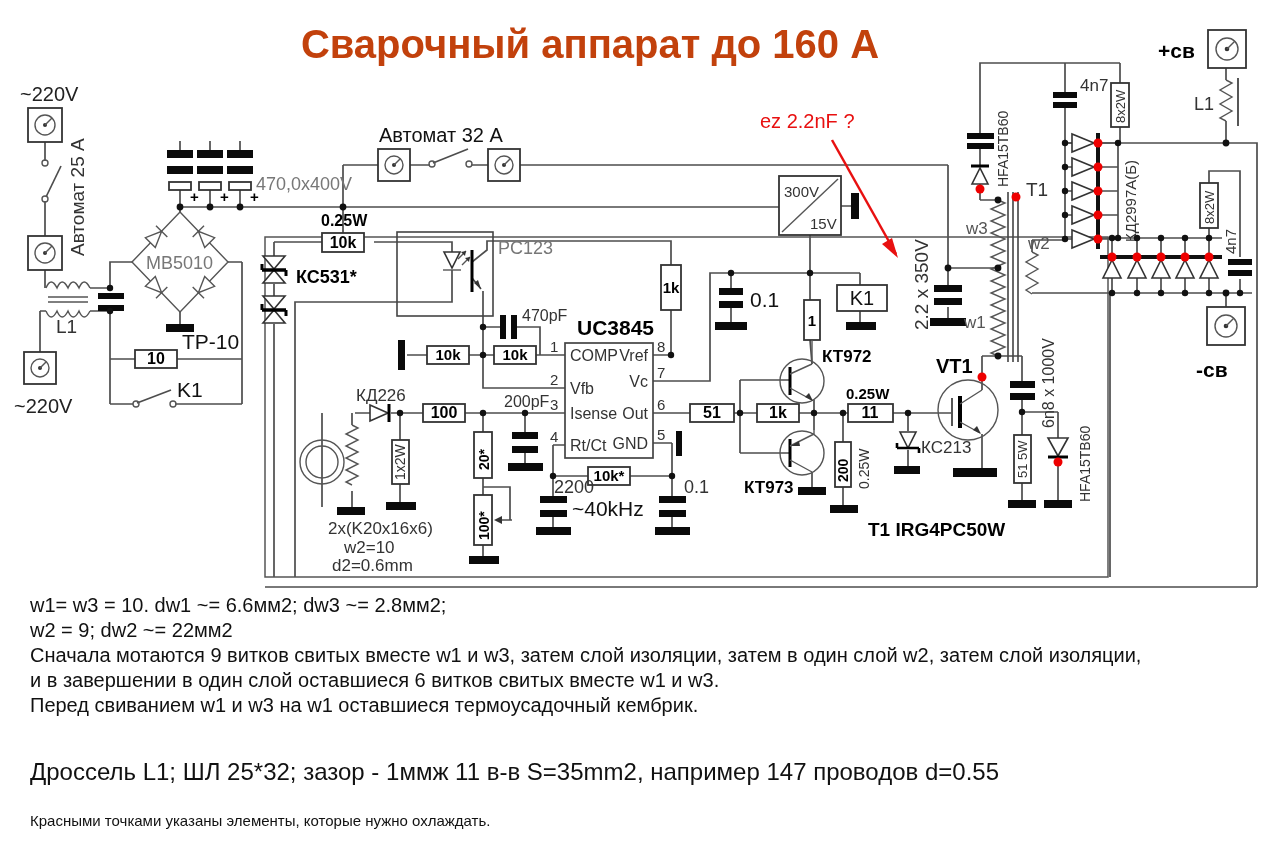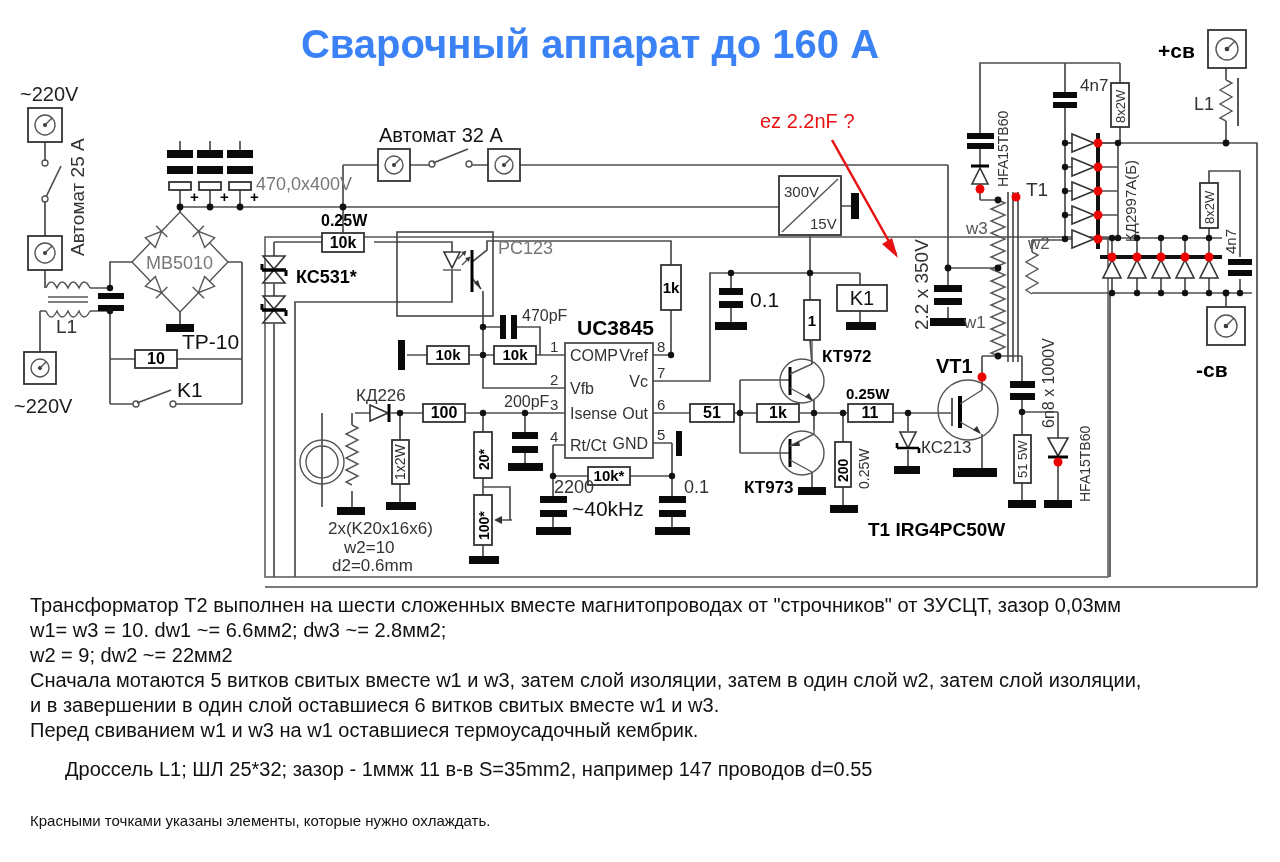--- a/index.html
+++ b/index.html
@@ -1,19 +1,19 @@
 <!DOCTYPE html>
 <html><head>
 <meta charset="utf-8">
 <style>
   html,body{margin:0;padding:0;background:#fff;}
   .page{position:relative;width:1280px;height:862px;background:#ffffff;overflow:hidden;
         font-family:"Liberation Sans",sans-serif;}
   .title{position:absolute;left:0;top:22px;width:1180px;text-align:center;
-         font-size:40px;font-weight:bold;color:#3b82f6;letter-spacing:0px;}
+         font-size:40px;font-weight:bold;color:#c2410c;letter-spacing:0px;}
   svg{position:absolute;left:0;top:0;}
   svg text{font-family:"Liberation Sans",sans-serif;fill:#222;}
   .t14{font-size:14px;fill:#333;}
   .t15{font-size:15px;fill:#333;}
   .t16{font-size:16px;fill:#333;}
   .t17{font-size:17px;fill:#333;}
   .t18{font-size:18px;fill:#444;}
   .t20{font-size:20px;fill:#222;}
   .g18{font-size:18px;fill:#777;}
   .b14{font-size:14px;font-weight:bold;fill:#000;}
@@ -24,21 +24,21 @@
   .b20{font-size:20px;font-weight:bold;fill:#000;}
   .k21{font-size:21px;fill:#111;}
   .red{font-size:20px;fill:#e81010;}
   .mid{text-anchor:middle;}
   .wire{stroke:#4d4d4d;stroke-width:1.7;fill:none;}
   .comp{stroke:#333;stroke-width:1.8;fill:#fff;}
   .thin{stroke:#555;stroke-width:1.4;fill:none;}
   .bar{fill:#0a0a0a;stroke:none;}
   .dio{fill:#fff;stroke:#333;stroke-width:1.6;}
   .notes{position:absolute;left:30px;top:593px;font-size:20px;line-height:25px;color:#111;}
-  .note2{position:absolute;left:30px;top:758px;font-size:20px;color:#111;margin-left:35px;}
+  .note2{position:absolute;left:30px;top:758px;font-size:24px;color:#111;}
   .note3{position:absolute;left:30px;top:812px;font-size:15px;color:#111;}
 </style>
 </head>
 <body>
 
 <div class="page">
   <div class="title">Сварочный аппарат до 160 А</div>
 
   <svg width="1280" height="595" viewBox="0 0 1280 595">
 
@@ -521,22 +521,21 @@
         <circle cx="1098" cy="239" r="4.5"></circle>
       <circle cx="1112" cy="257" r="4.5"></circle>
         <circle cx="1137" cy="257" r="4.5"></circle>
         <circle cx="1161" cy="257" r="4.5"></circle>
         <circle cx="1185" cy="257" r="4.5"></circle>
         <circle cx="1209" cy="257" r="4.5"></circle>
     </g>
   </svg>
 
   <div class="notes">
-    <div>Трансформатор Т2 выполнен на шести сложенных вместе магнитопроводах от "строчников" от ЗУСЦТ, зазор 0,03мм</div>
     <div>w1= w3 = 10. dw1 ~= 6.6мм2; dw3 ~= 2.8мм2;</div>
     <div>w2 = 9; dw2 ~= 22мм2</div>
-    <div>Сначала мотаются 5 витков свитых вместе w1 и w3, затем слой изоляции, затем в один слой w2, затем слой изоляции,</div>
+    <div>Сначала мотаются 9 витков свитых вместе w1 и w3, затем слой изоляции, затем в один слой w2, затем слой изоляции,</div>
     <div>и в завершении в один слой оставшиеся 6 витков свитых вместе w1 и w3.</div>
     <div>Перед свиванием w1 и w3  на w1 оставшиеся термоусадочный кембрик.</div>
   </div>
   <div class="note2">Дроссель L1; ШЛ 25*32; зазор - 1ммж 11 в-в S=35mm2, например 147 проводов d=0.55</div>
   <div class="note3">Красными точками указаны элементы, которые нужно охлаждать.</div>
 </div>
 
 </body></html>

